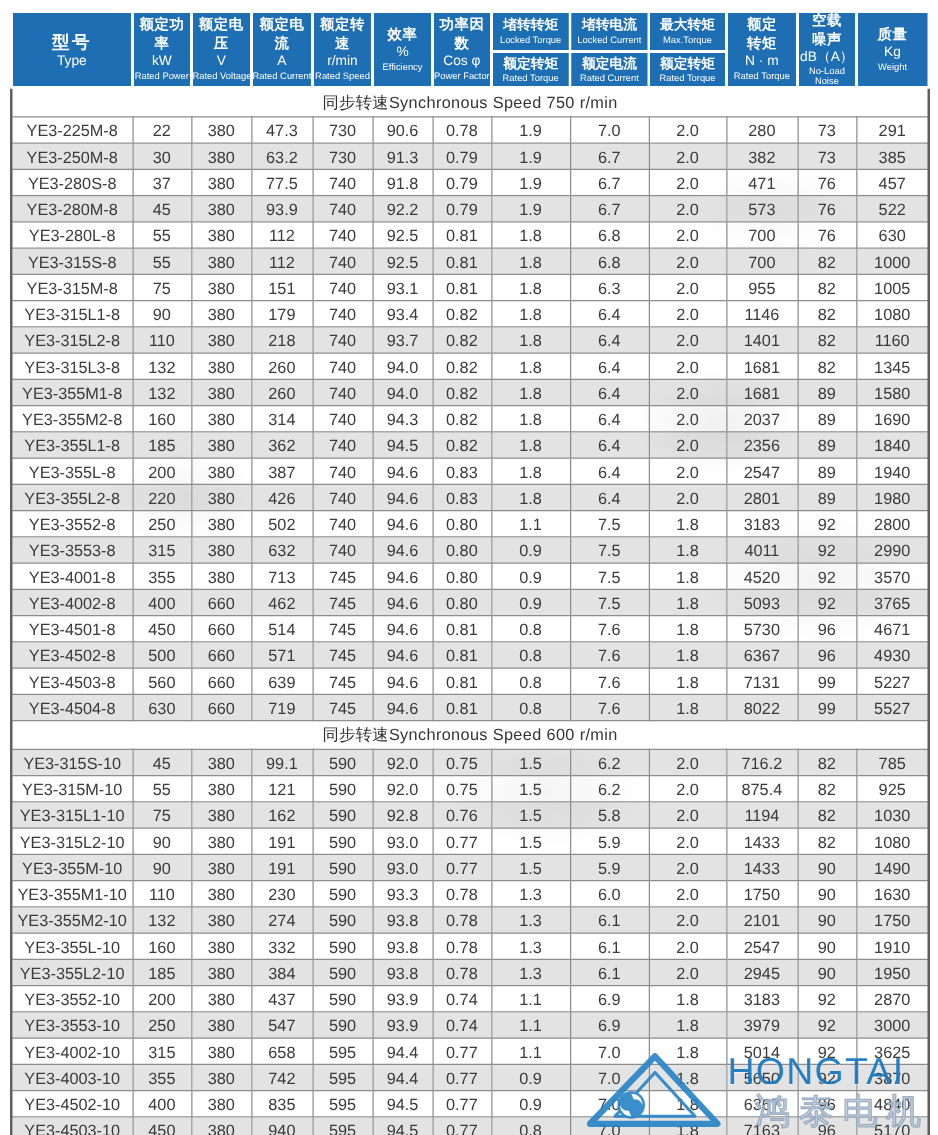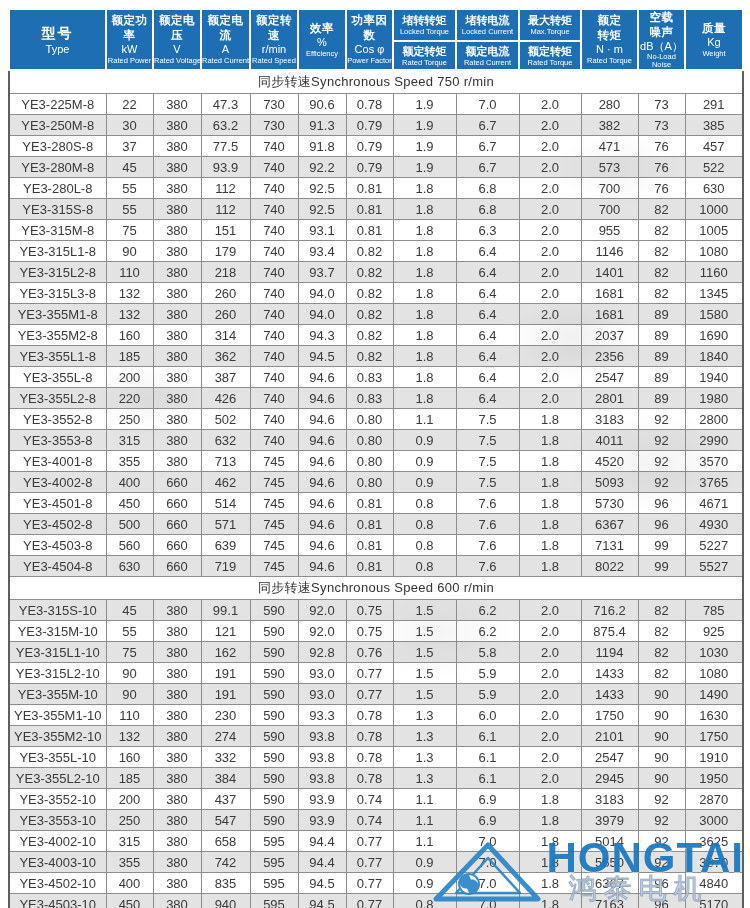--- a/index.html
+++ b/index.html
@@ -54,21 +54,21 @@
       radial-gradient(90px 55px at 610px 160px, rgba(110,110,110,0.06), transparent 70%);
   }
 
   
   .brand {
     position:absolute; right:6px; bottom:4px; z-index:5; pointer-events:none;
     display:flex; align-items:flex-end; opacity:0.92;
   }
   .brand-text { margin-left:4px; }
   .brand-name {
-    font-size:42px; font-weight:bold; color:var(--brand-blue,#1777c0);
+    font-size:30px; font-weight:normal; color:var(--brand-blue,#1777c0);
     letter-spacing:1px; line-height:32px; text-shadow:0 1px 0 rgba(255,255,255,0.6);
   }
   .brand-zh {
     font-size:28px; font-weight:normal; letter-spacing:7px; line-height:30px; margin-left:22px;
     color:#c4cdd6; -webkit-text-stroke:1px #93a9c3;
   }
 </style>
 </head>
 <body>
 

